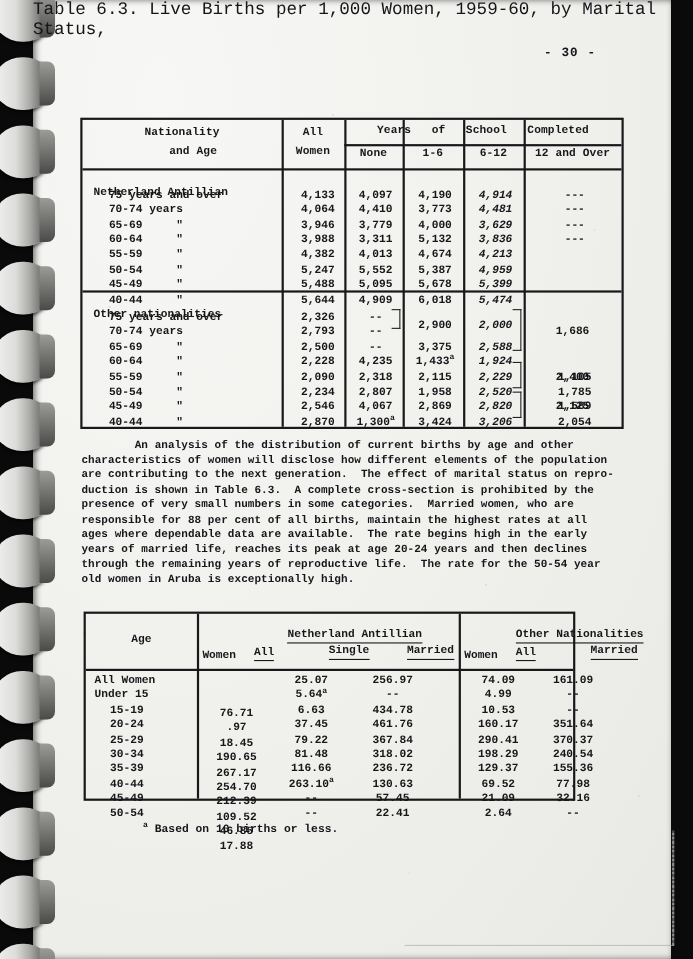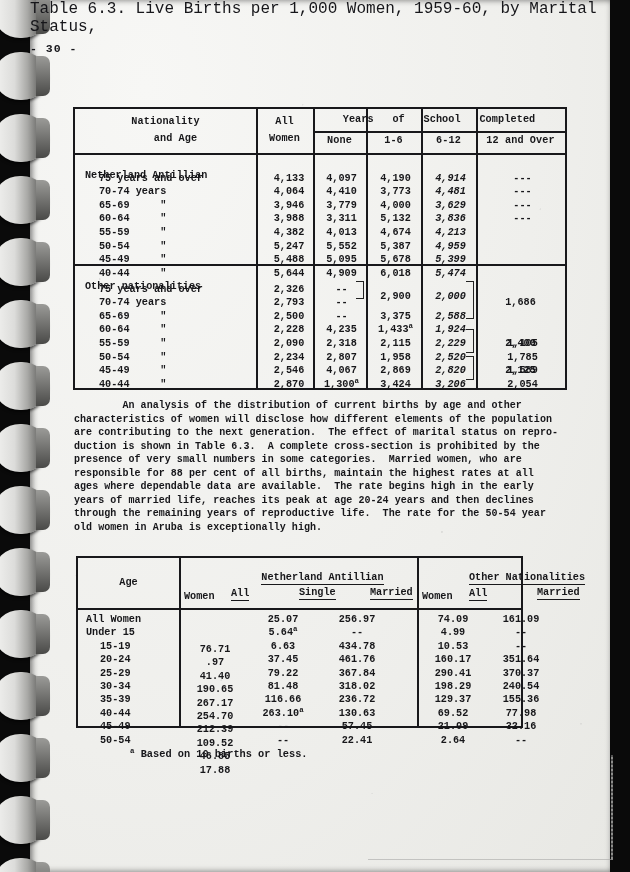--- a/index.html
+++ b/index.html
@@ -55,21 +55,21 @@
   .coil:after{
     content:"";position:absolute;right:-2px;top:4px;width:14px;height:40px;
     background:linear-gradient(180deg,#9b9b98,#4a4a48);
     border-radius:0 7px 7px 0;
   }
   
   .content{position:absolute;left:0;top:0;width:580px;height:872px;color:#17171a;}
   .ink{ color:#16161a; }
 
   .page-num{
-    position:absolute;left:0;top:42px;width:512px;text-align:left;
+    position:absolute;left:0;top:42px;width:512px;text-align:right;
     font-size:11.5px;font-weight:bold;letter-spacing:1px;
   }
   #t62-title{left:48px;top:72px;}
   #t63-title{left:38px;top:525px;}
 
   
   #table62{
     position:absolute;left:43px;top:107px;width:494px;height:283px;
     border:2px solid #18181b;box-sizing:border-box;
   }
@@ -264,21 +264,21 @@
       </div>
       <div class="t63head" style="left:342px;top:33px;width:66px;text-align:left;padding-left:2px">Women</div>
 
       <div class="t63head" style="left:410px;top:18px;width:66px">
         <span class="ul">Married</span>
       </div>
 
       <div id="t63-rows">
           <div class="t63row" style="top: 56px;"><span class="lbl">All Women</span><span class="c d1">76.71</span><span class="c d2">25.07</span><span class="c d3">256.97</span><span class="c d4">74.09</span><span class="c d5">161.09</span></div>
           <div class="t63row" style="top: 69.4px;"><span class="lbl">Under 15</span><span class="c d1">.97</span><span class="c d2">5.64<sup>a</sup></span><span class="c d3">--</span><span class="c d4">4.99</span><span class="c d5">--</span></div>
-          <div class="t63row" style="top: 82.8px;"><span class="lbl ind">15-19</span><span class="c d1">41.40</span><span class="c d2">6.63</span><span class="c d3">434.78</span><span class="c d4">10.53</span><span class="c d5">--</span></div>
+          <div class="t63row" style="top: 82.8px;"><span class="lbl ind">15-19</span><span class="c d1">18.45</span><span class="c d2">6.63</span><span class="c d3">434.78</span><span class="c d4">10.53</span><span class="c d5">--</span></div>
           <div class="t63row" style="top: 96.2px;"><span class="lbl ind">20-24</span><span class="c d1">190.65</span><span class="c d2">37.45</span><span class="c d3">461.76</span><span class="c d4">160.17</span><span class="c d5">351.64</span></div>
           <div class="t63row" style="top: 109.6px;"><span class="lbl ind">25-29</span><span class="c d1">267.17</span><span class="c d2">79.22</span><span class="c d3">367.84</span><span class="c d4">290.41</span><span class="c d5">370.37</span></div>
           <div class="t63row" style="top: 123px;"><span class="lbl ind">30-34</span><span class="c d1">254.70</span><span class="c d2">81.48</span><span class="c d3">318.02</span><span class="c d4">198.29</span><span class="c d5">240.54</span></div>
           <div class="t63row" style="top: 136.4px;"><span class="lbl ind">35-39</span><span class="c d1">212.39</span><span class="c d2">116.66</span><span class="c d3">236.72</span><span class="c d4">129.37</span><span class="c d5">155.36</span></div>
           <div class="t63row" style="top: 149.8px;"><span class="lbl ind">40-44</span><span class="c d1">109.52</span><span class="c d2">263.10<sup>a</sup></span><span class="c d3">130.63</span><span class="c d4">69.52</span><span class="c d5">77.98</span></div>
           <div class="t63row" style="top: 163.2px;"><span class="lbl ind">45-49</span><span class="c d1">46.85</span><span class="c d2">--</span><span class="c d3">57.45</span><span class="c d4">21.09</span><span class="c d5">32.16</span></div>
           <div class="t63row" style="top: 176.6px;"><span class="lbl ind">50-54</span><span class="c d1">17.88</span><span class="c d2">--</span><span class="c d3">22.41</span><span class="c d4">2.64</span><span class="c d5">--</span></div>
         </div>
     </div>
 

